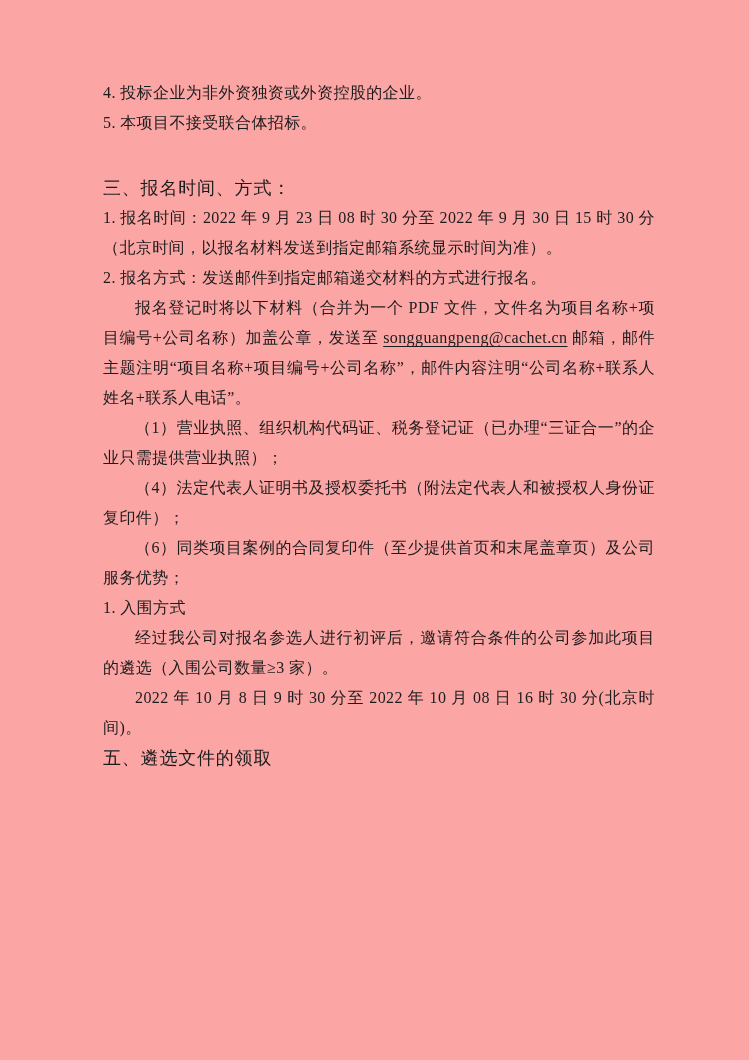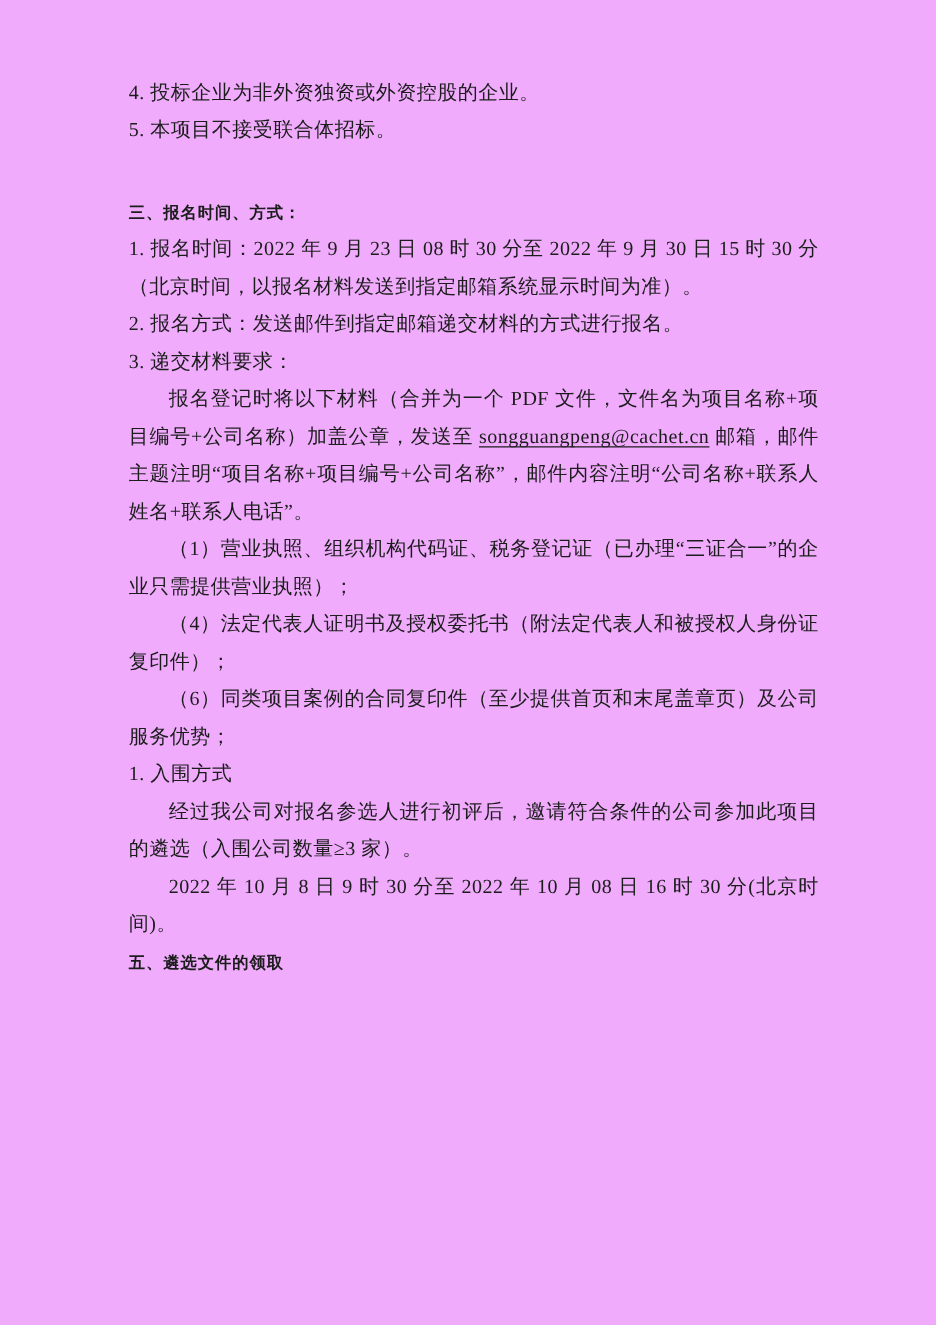--- a/index.html
+++ b/index.html
@@ -10,40 +10,40 @@
   body {
     width: 749px;
     height: 1060px;
     font-family: "Liberation Serif", "DejaVu Serif", serif;
     color: #1c1c1c;
   }
   .page {
     box-sizing: border-box;
     width: 749px;
     height: 1060px;
-    padding: 60px 94px 30px 103px;
+    padding: 78px 94px 30px 103px;
     overflow: hidden;
-    background: #f0abfc;
+    background: #fca5a5;
   }
   .para {
     margin: 0;
     font-size: 16px;
     line-height: 30px;
     text-align: justify;
     letter-spacing: 0.4px;
     word-break: break-word;
   }
   .indent {
     text-indent: 2em;
   }
   .heading {
     margin: 0;
-    font-size: 13px;
+    font-size: 18px;
     line-height: 30px;
-    font-weight: bold;
+    font-weight: normal;
     letter-spacing: 0.8px;
   }
   .gap-sec3 { margin-top: 35px; }
   .gap-sec4 { margin-top: 30px; }
   .gap-sec5 { }
   .email-underline {
     text-decoration: underline;
     text-underline-offset: 3px;
   }
 </style>
@@ -51,21 +51,20 @@
 <body>
 
 <div class="page">
 
   <p class="para">4. 投标企业为非外资独资或外资控股的企业。</p>
   <p class="para">5. 本项目不接受联合体招标。</p>
 
   <h2 class="heading gap-sec3">三、报名时间、方式：</h2>
   <p class="para">1. 报名时间：2022 年 9 月 23 日 08 时 30 分至 2022 年 9 月 30 日 15 时 30 分（北京时间，以报名材料发送到指定邮箱系统显示时间为准）。</p>
   <p class="para">2. 报名方式：发送邮件到指定邮箱递交材料的方式进行报名。</p>
-  <p class="para">3. 递交材料要求：</p>
   <p class="para indent"><span>报名登记时将以下材料（合并为一个 PDF 文件，文件名为项目名称+项目编号+公司名称）加盖公章，发送至 </span><span class="email-underline">songguangpeng@cachet.cn</span><span> 邮箱，邮件主题注明“项目名称+项目编号+公司名称”，邮件内容注明“公司名称+联系人姓名+联系人电话”。</span></p>
   <p class="para indent">（1）营业执照、组织机构代码证、税务登记证（已办理“三证合一”的企业只需提供营业执照）；</p>
   <p class="para indent">（4）法定代表人证明书及授权委托书（附法定代表人和被授权人身份证复印件）；</p>
   <p class="para indent">（6）同类项目案例的合同复印件（至少提供首页和末尾盖章页）及公司服务优势；</p>
 
   <p class="para">1. 入围方式</p>
   <p class="para indent">经过我公司对报名参选人进行初评后，邀请符合条件的公司参加此项目的遴选（入围公司数量≥3 家）。</p>
   <p class="para indent">2022 年 10 月 8 日 9 时 30 分至 2022 年 10 月 08 日 16 时 30 分(北京时间)。</p>
 
   <h2 class="heading gap-sec5">五、遴选文件的领取</h2>

